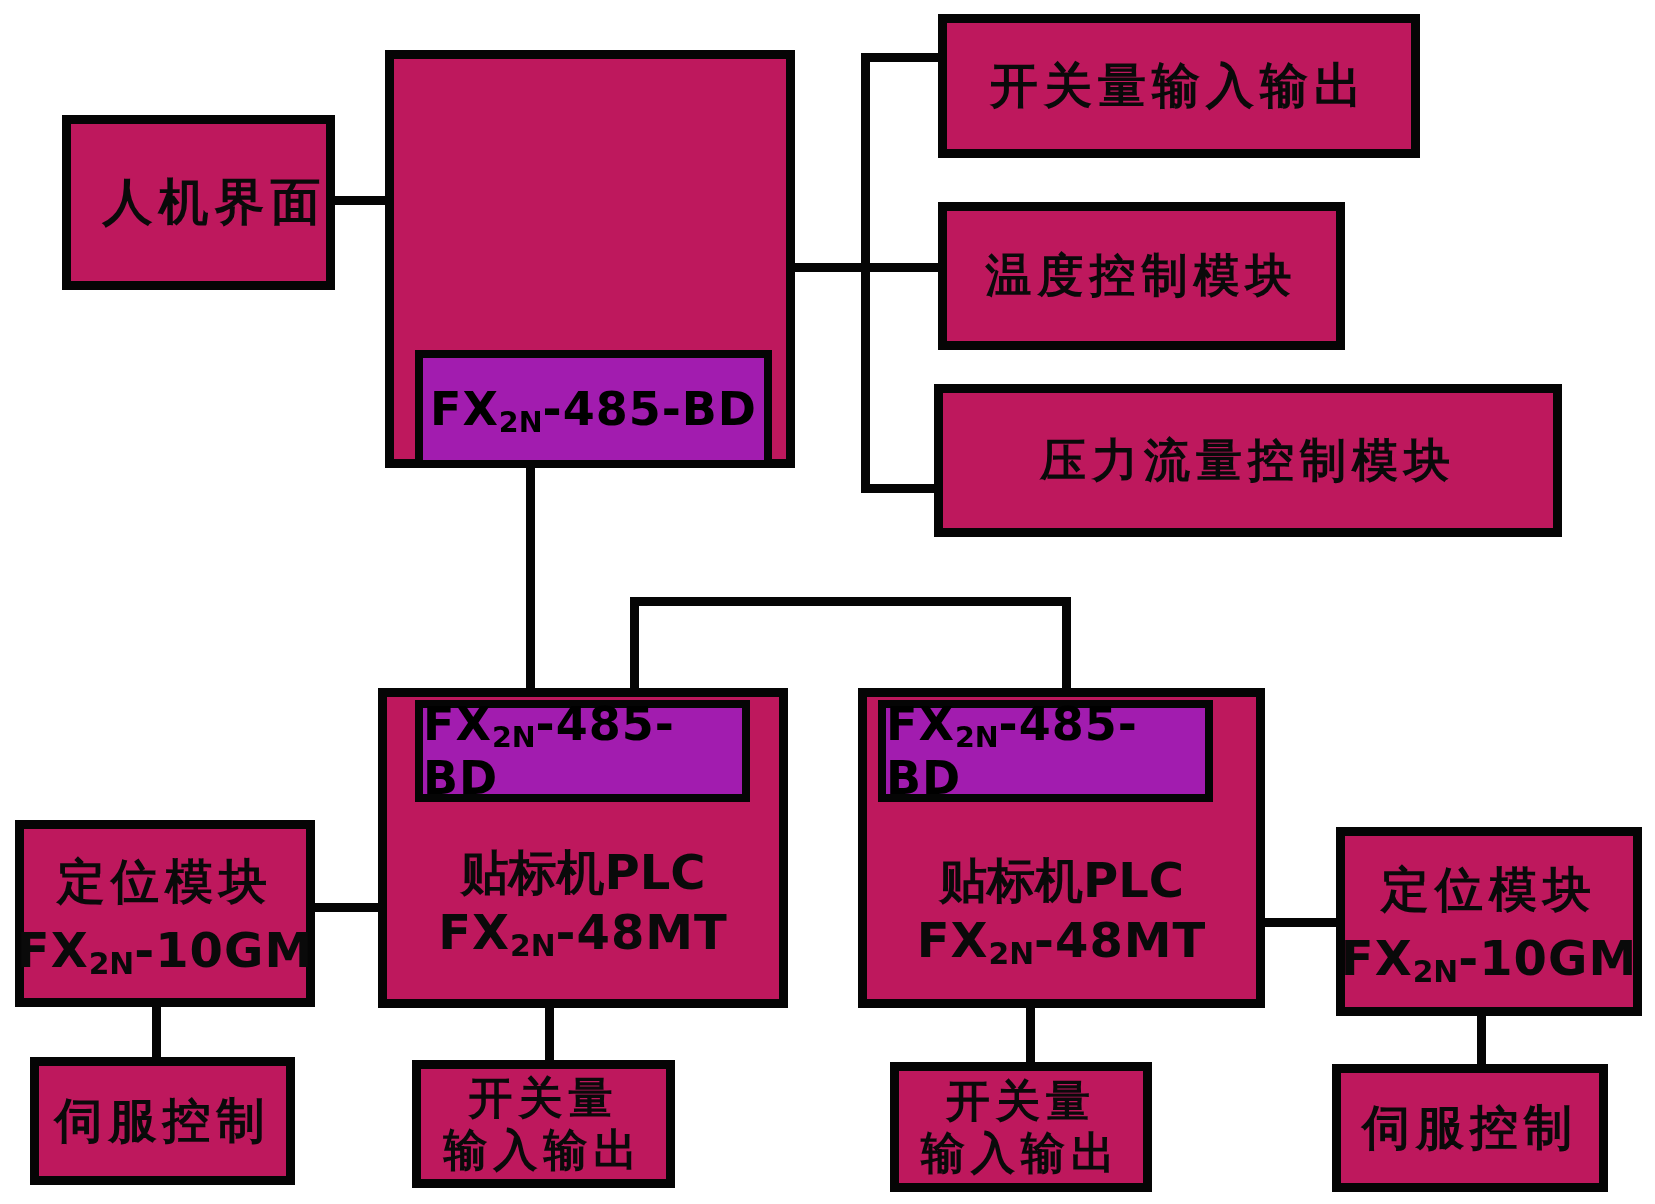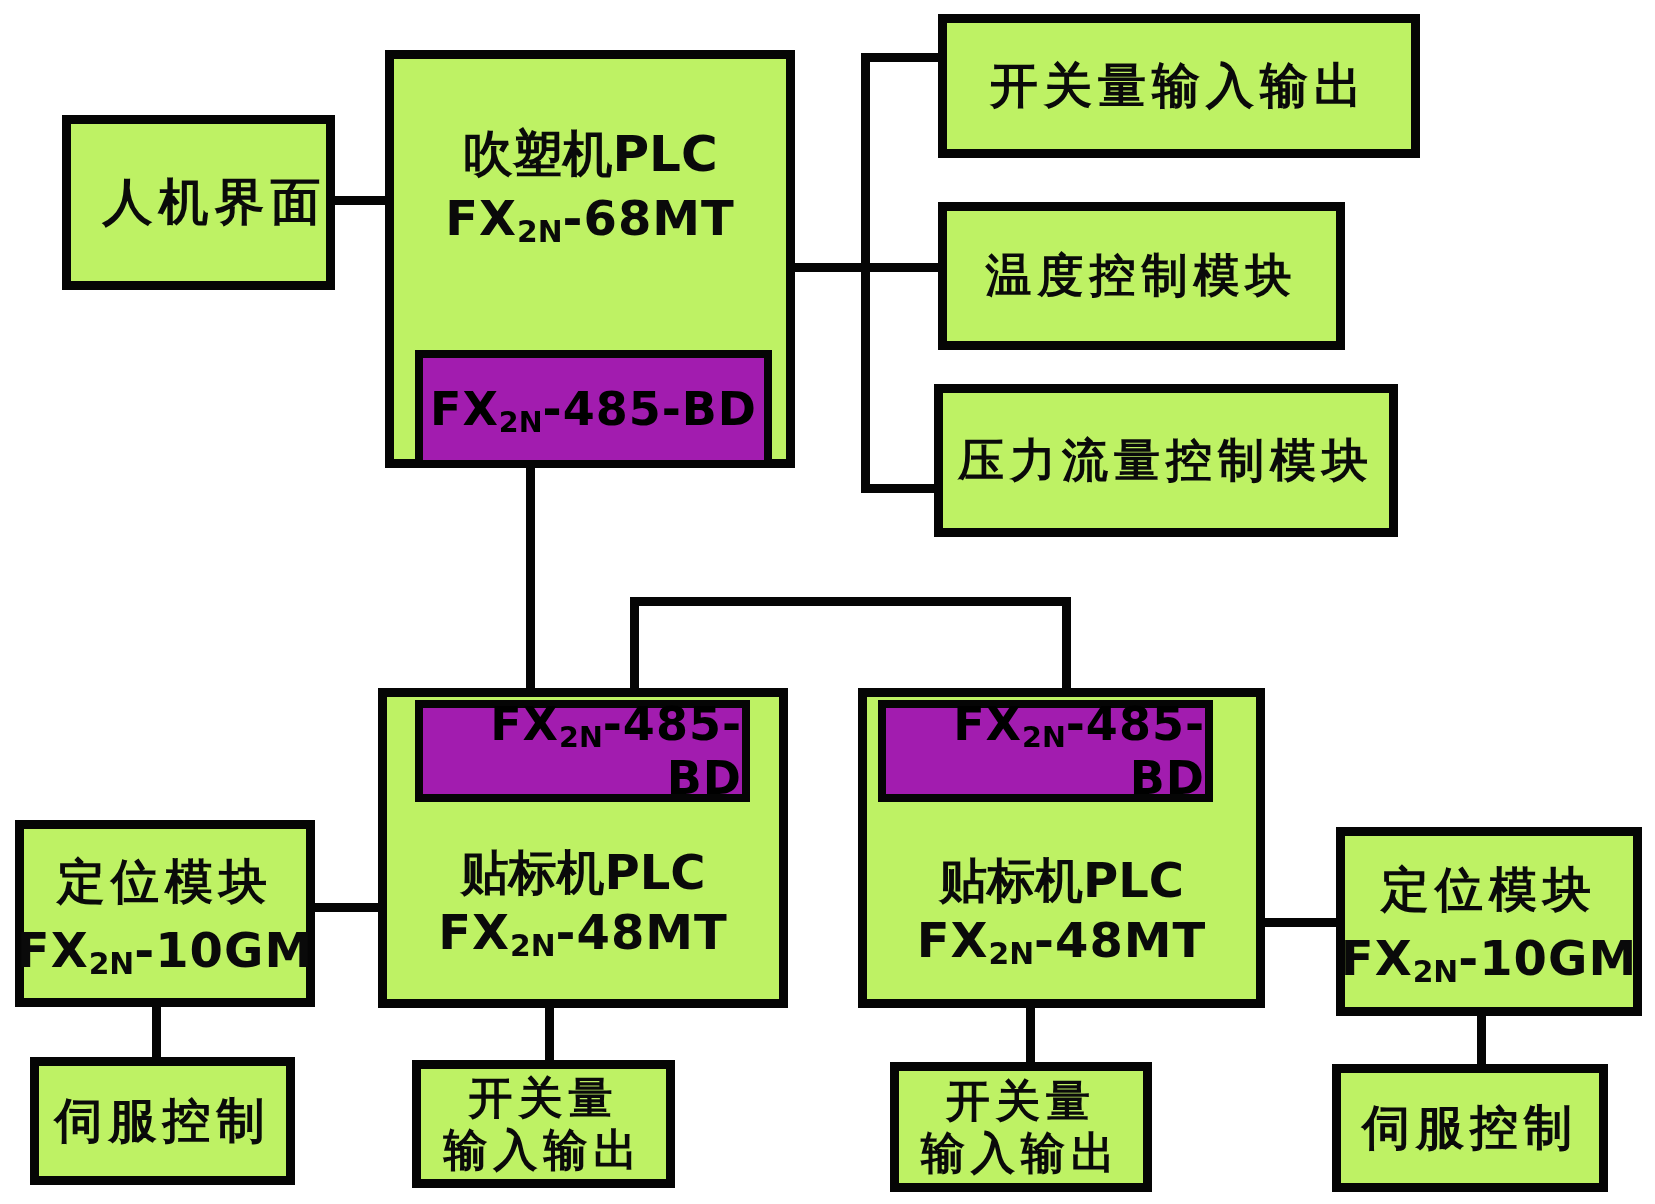--- a/index.html
+++ b/index.html
@@ -13,21 +13,21 @@
     height: 1204px;
     background: #ffffff;
     font-family: "DejaVu Sans", sans-serif;
     color: #000000;
     overflow: hidden;
   }
   .box {
     position: absolute;
     box-sizing: border-box;
     border: 9px solid #050505;
-    background: #bef264;
+    background: #be185d;
     display: flex;
     flex-direction: column;
     align-items: center;
     justify-content: center;
     text-align: center;
     font-weight: bold;
   }
   .line {
     position: absolute;
     background: #050505;
@@ -57,21 +57,21 @@
     border: 8px solid #050505;
     background: #a21caf;
     display: flex;
     align-items: center;
     justify-content: center;
     font-weight: bold;
     z-index: 3;
   }
   .f50 { font-size: 50px; }
   .f48 { font-size: 48px; }
-  .f46 { font-size: 46px; text-align: right; }
+  .f46 { font-size: 46px; }
   .f44 { font-size: 44px; }
 </style>
 </head>
 <body>
 
 <div id="stage">
 
   <div class="line" style="left:330px; top:196px; width:60px; height:9px;"></div>
 
   <div class="line" style="left:790px; top:263px; width:150px; height:9px;"></div>
@@ -91,37 +91,33 @@
 
   <div class="line" style="left:1262px; top:918px; width:76px; height:9px;"></div>
   <div class="line" style="left:1477px; top:1012px; width:9px; height:54px;"></div>
   <div class="line" style="left:1026px; top:1006px; width:9px; height:58px;"></div>
 
   <div class="box" style="left:62px; top:115px; width:273px; height:175px;padding-left:32px;">
     <div class="lbl cjk f50">人机界面</div>
   </div>
 
   <div class="box" style="left:385px; top:50px; width:410px; height:418px;"></div>
-  <div class="txtblock" style="left:385px; top:122px; width:410px; line-height:64px;">
-    <div class="lbl f50">吹塑机PLC</div>
-    <div class="lbl model f48"><span>FX</span><sub>2N</sub><span>-68MT</span></div>
-  </div>
   <div class="card model f46" style="left:415px; top:350px; width:357px; height:118px;">
     <span><span>FX</span><sub>2N</sub><span>-485-BD</span></span>
   </div>
 
   <div class="box" style="left:938px; top:14px; width:482px; height:144px;">
     <div class="lbl cjk f48">开关量输入输出</div>
   </div>
 
   <div class="box" style="left:938px; top:202px; width:407px; height:148px;">
     <div class="lbl cjk f46">温度控制模块</div>
   </div>
 
-  <div class="box" style="left:934px; top:384px; width:464px; height:153px;">
+  <div class="box" style="left:934px; top:384px; width:628px; height:153px;">
     <div class="lbl cjk f46">压力流量控制模块</div>
   </div>
 
   <div class="box" style="left:378px; top:688px; width:410px; height:320px;"></div>
   <div class="card model f46" style="left:415px; top:700px; width:335px; height:102px;">
     <span><span>FX</span><sub>2N</sub><span>-485-BD</span></span>
   </div>
   <div class="txtblock" style="left:378px; top:842px; width:410px; line-height:60px;">
     <div class="lbl f48">贴标机PLC</div>
     <div class="lbl model f48"><span>FX</span><sub>2N</sub><span>-48MT</span></div>

